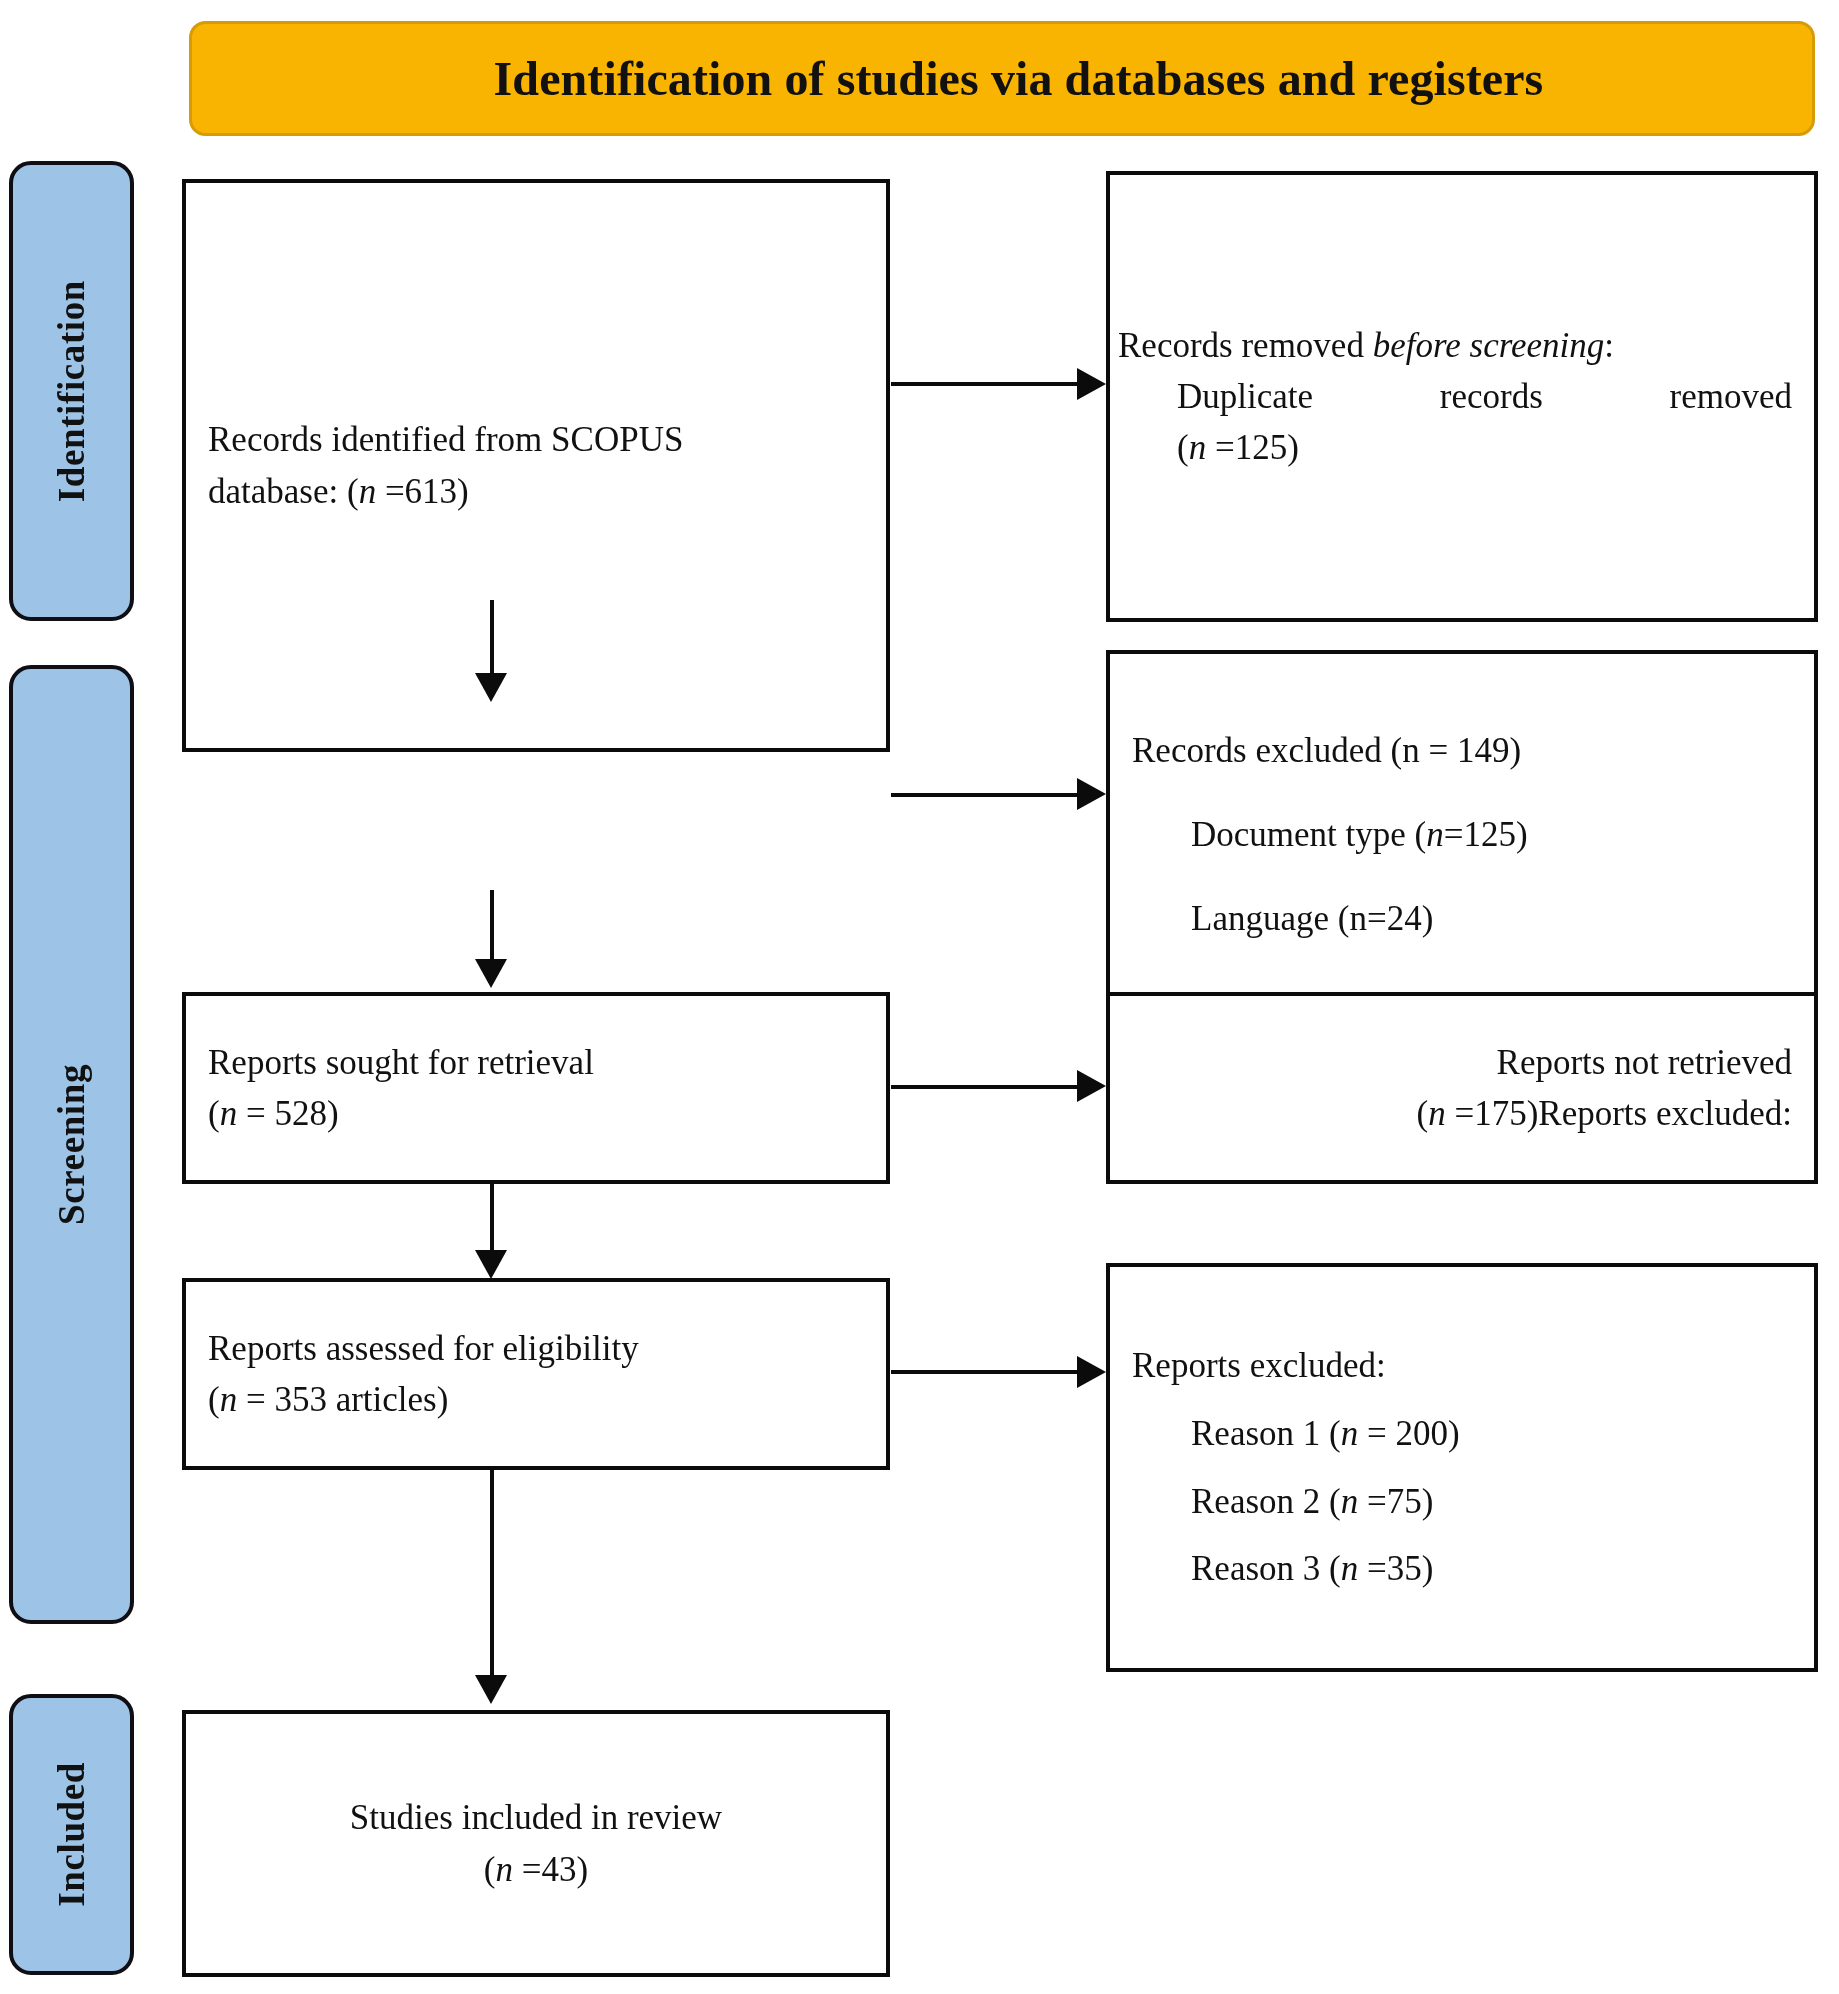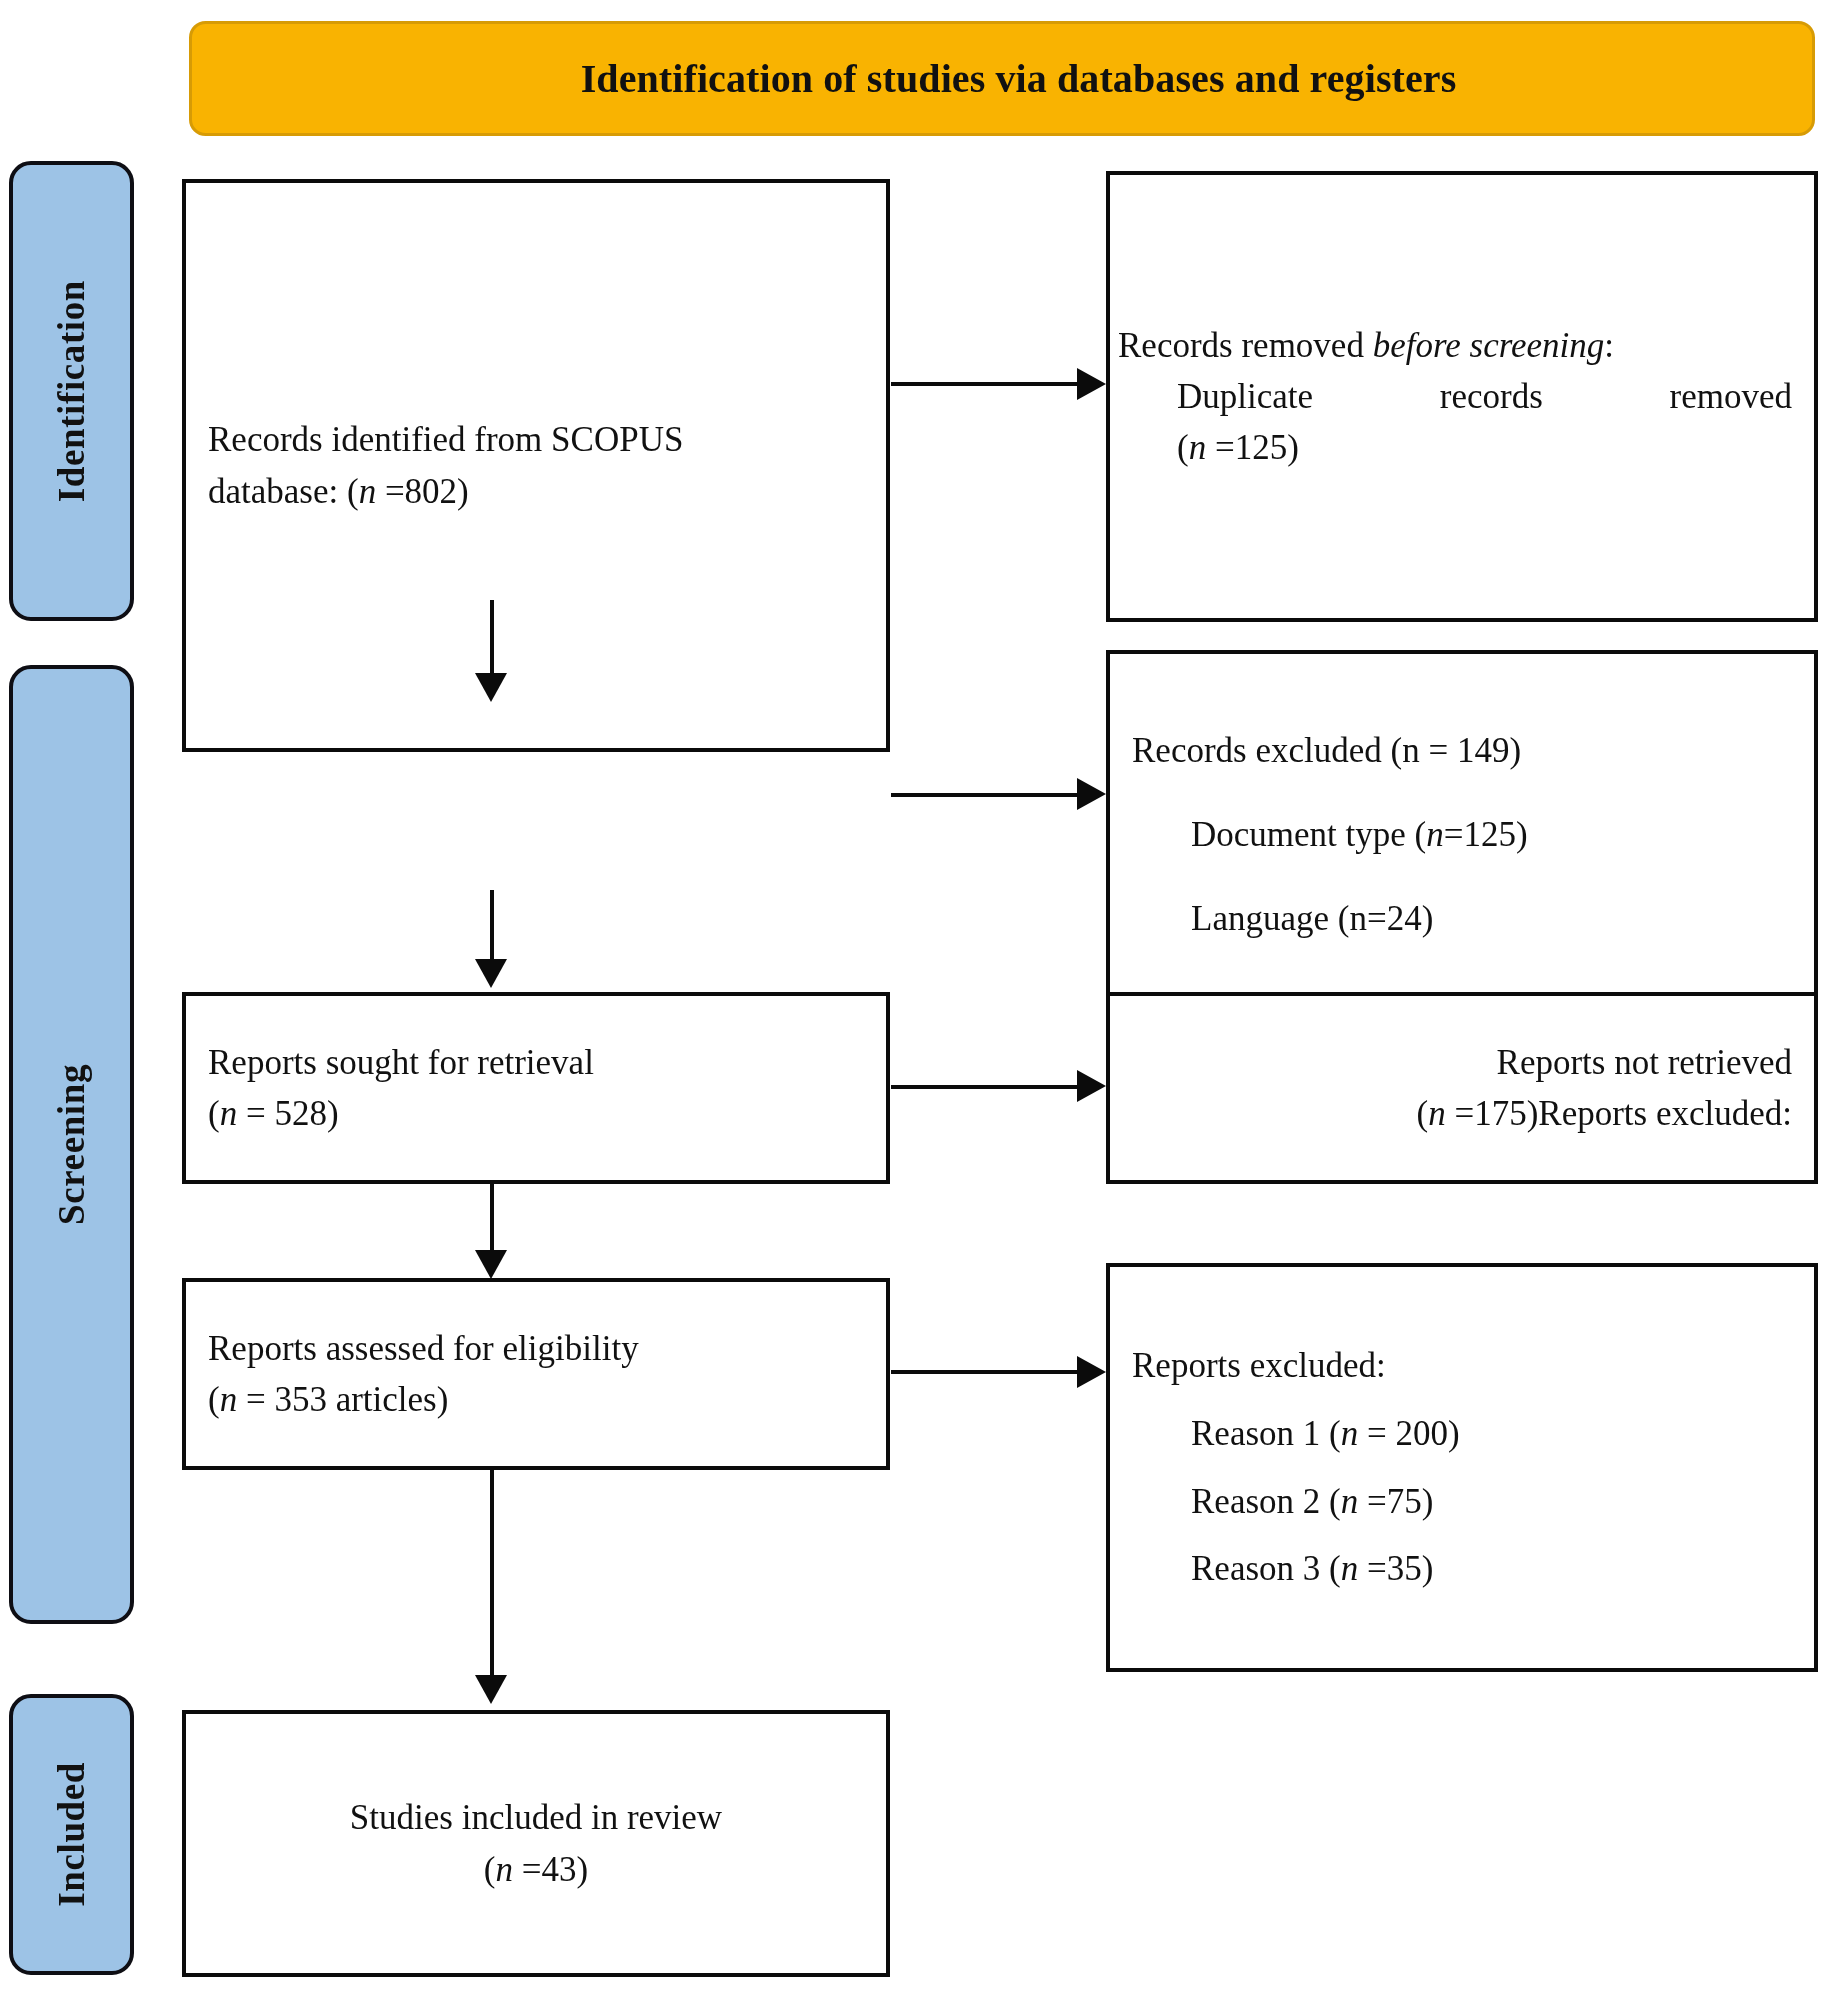--- a/index.html
+++ b/index.html
@@ -25,21 +25,21 @@
     height: 115px;
     background: #F9B301;
     border: 3.2px solid #D79B05;
     border-radius: 16.6px;
     box-sizing: border-box;
     display: flex;
     align-items: center;
     justify-content: center;
   }
   .banner-title {
-    font-size: 40px;
+    font-size: 48px;
     font-weight: bold;
     color: #111111;
     letter-spacing: 0.1px;
     text-align: center;
     margin-left: 33px;
   }
 
   
   .stage-tab {
     position: absolute;
@@ -146,21 +146,21 @@
   </div>
   <div class="stage-tab" id="tab-screening">
     <span class="vtext">Screening</span>
   </div>
   <div class="stage-tab" id="tab-included">
     <span class="vtext">Included</span>
   </div>
 
   <div class="fbox" id="box-identified">
     <p>Records identified from SCOPUS</p>
-    <p><span>database: (</span><i class="nvar">n</i><span> =802)</span></p>
+    <p><span>database: (</span><i class="nvar">n</i><span> =613)</span></p>
   </div>
 
   <div class="fbox" id="box-removed">
     <p><span>Records removed </span><i>before screening</i><span>:</span></p>
     <p class="indent justify">Duplicate records removed</p>
     <p class="indent"><span>(</span><i class="nvar">n</i><span> =125)</span></p>
   </div>
 
   <div class="hline" style="left:891px; top:382px; width:187px;"></div>
   <div class="arrow-right" style="left:1077px; top:368px;"></div>

